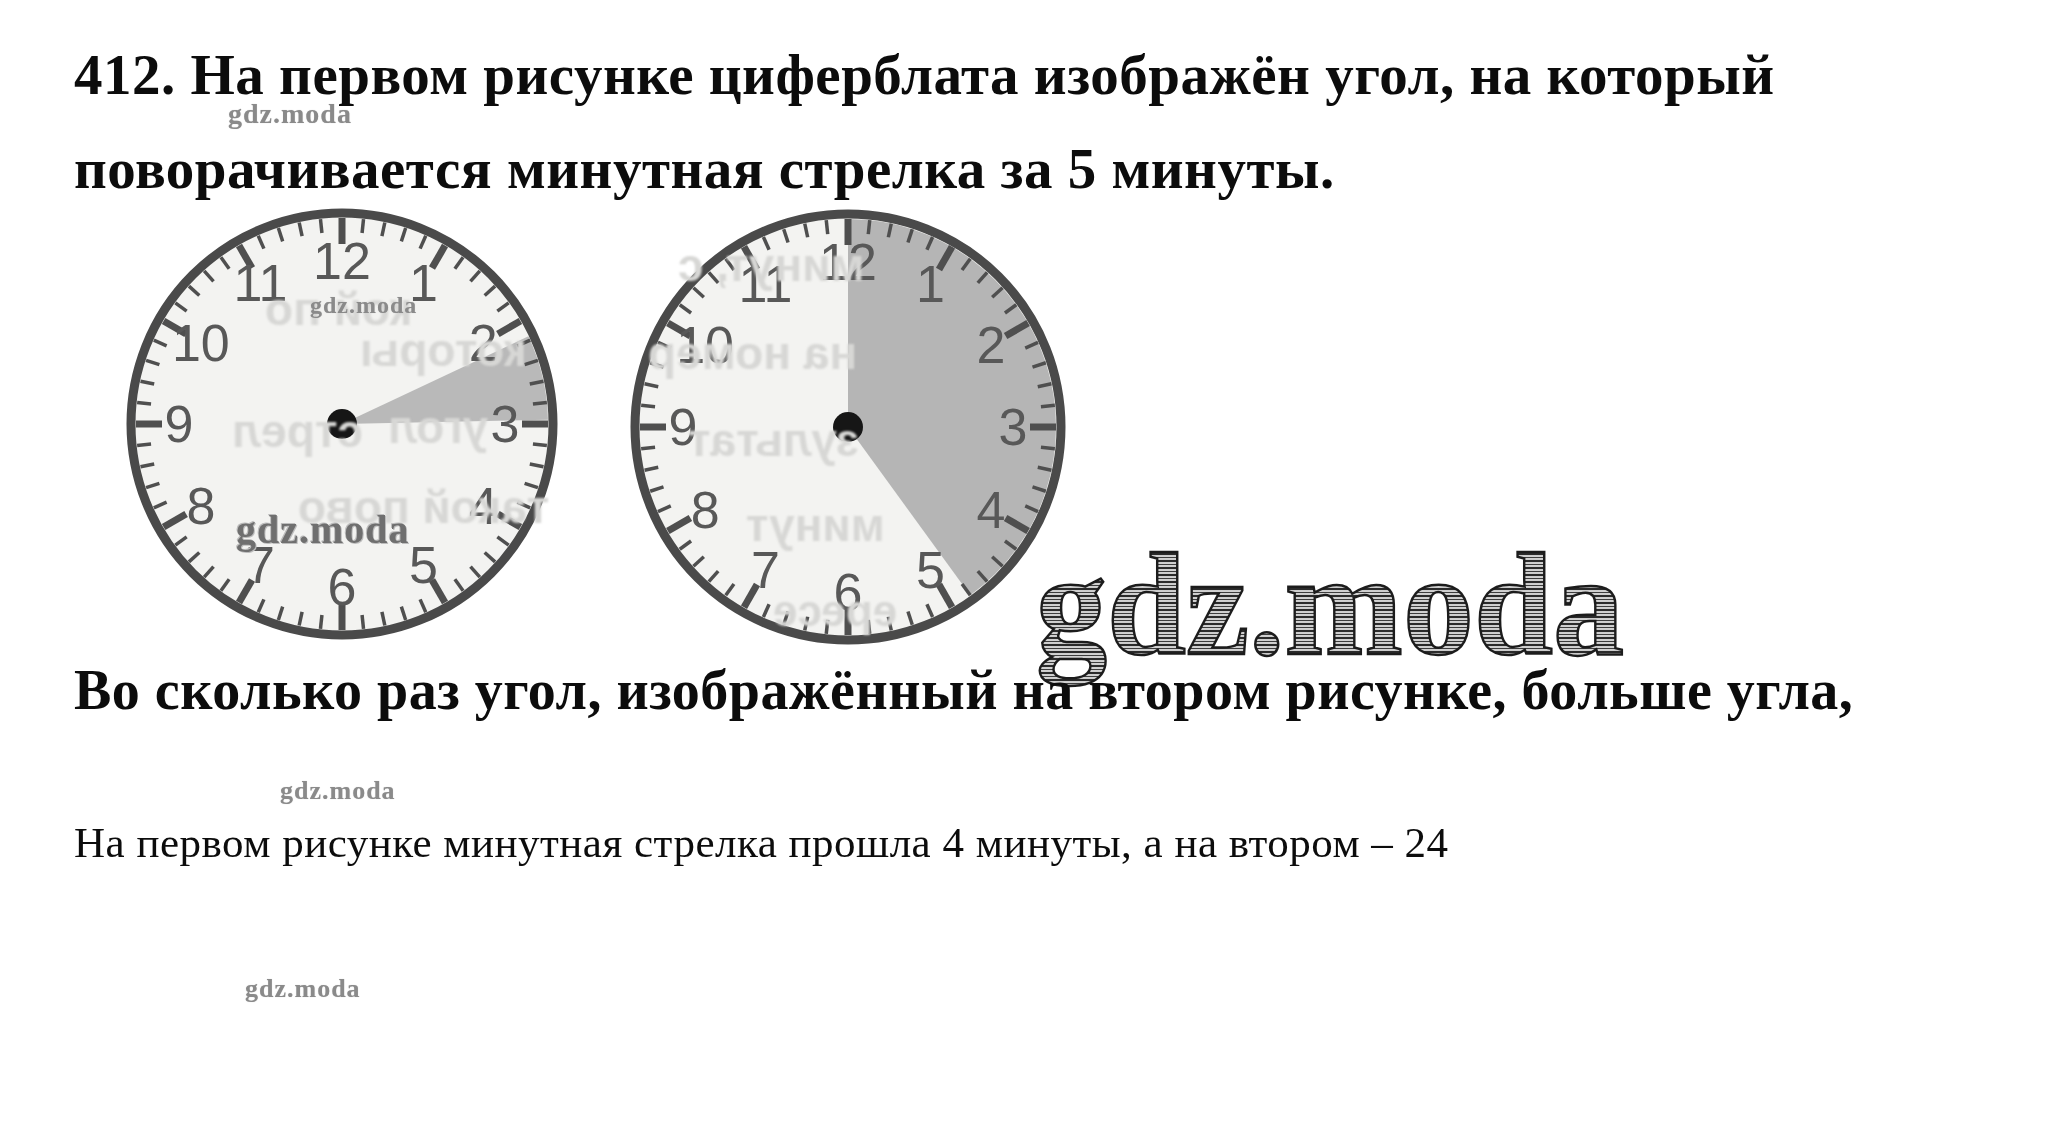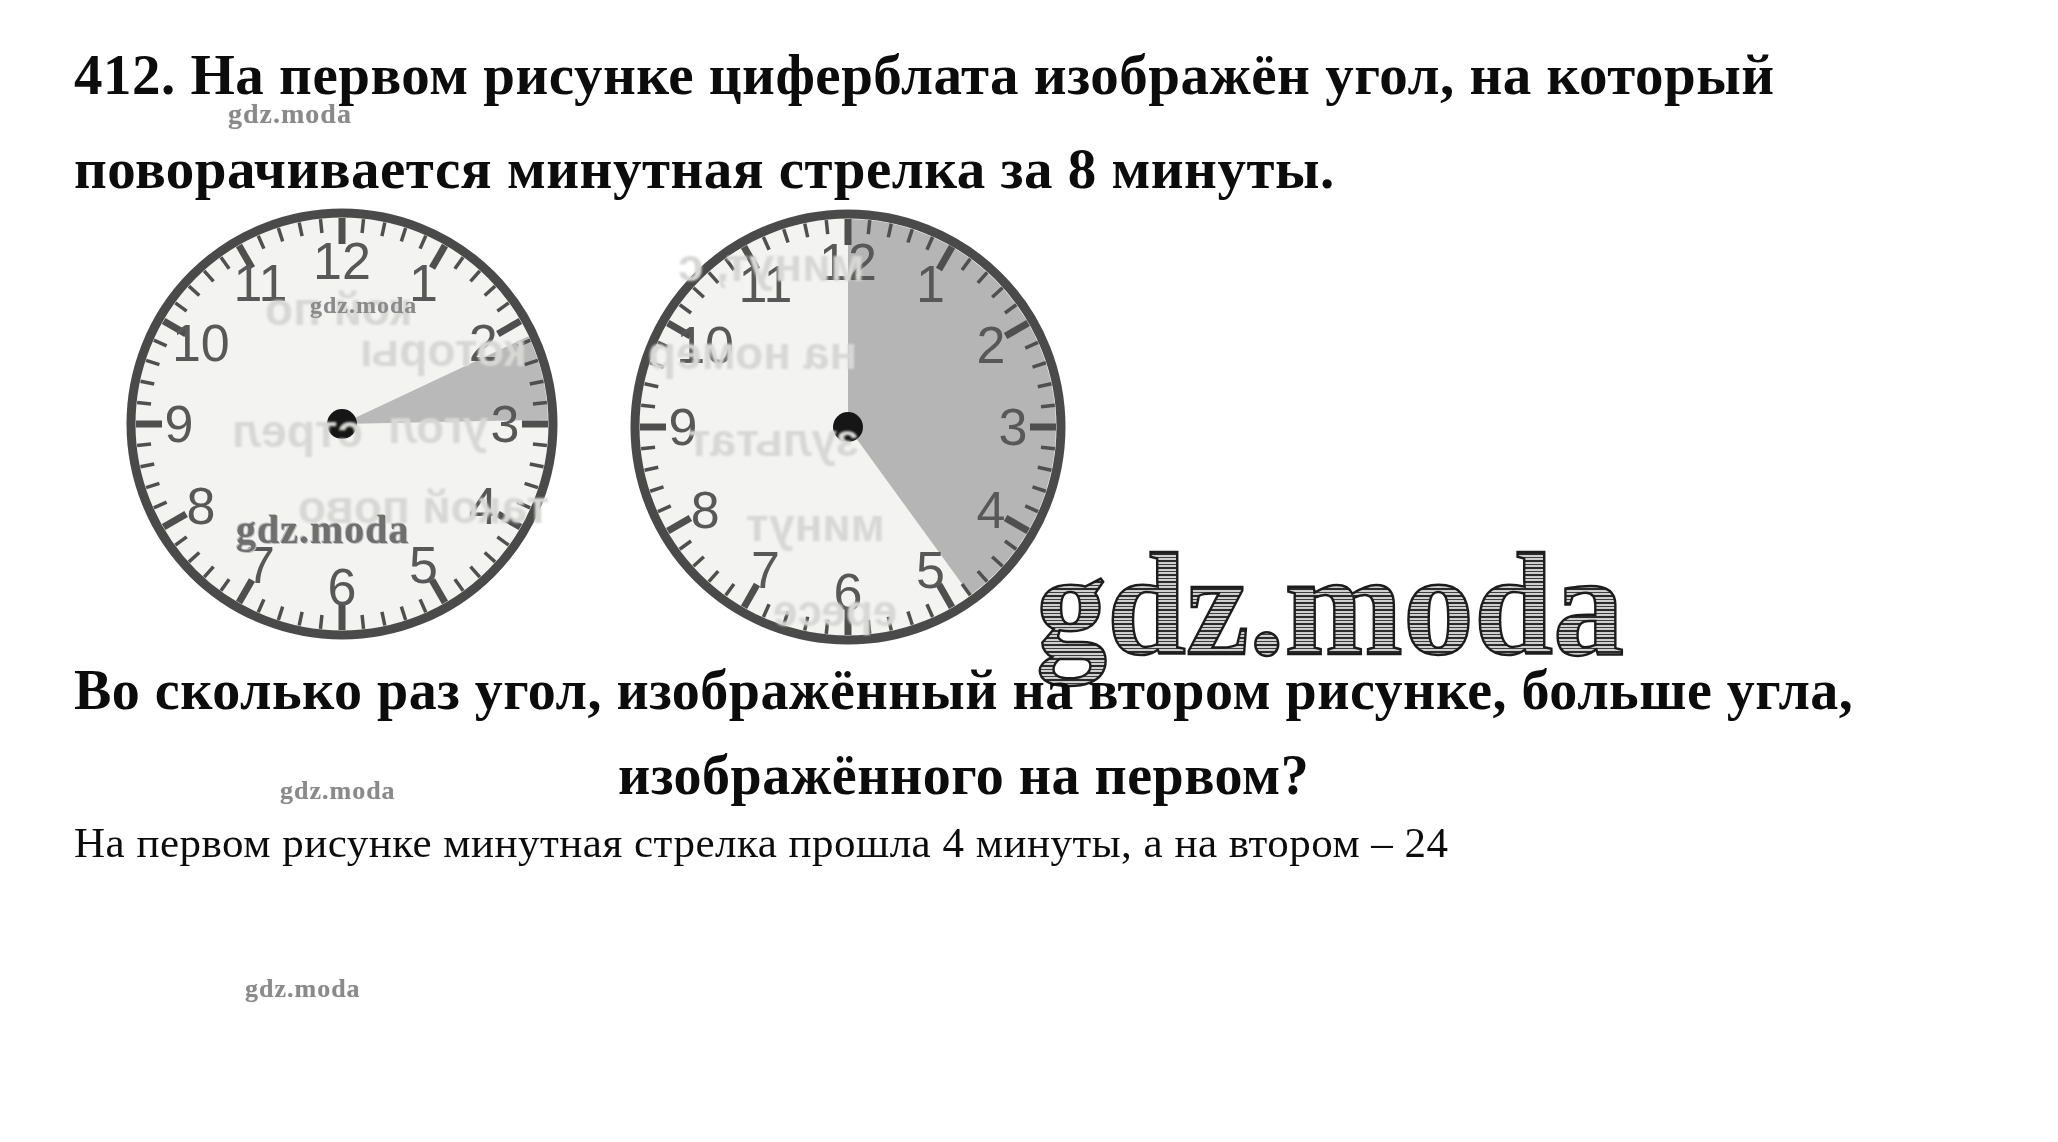--- a/index.html
+++ b/index.html
@@ -20,21 +20,21 @@
          pointer-events:none;}
   #big-wm{position:absolute;}
 </style>
 </head>
 <body>
 
 <div id="page">
 
   <div id="title-block" class="txt bold">
     <div>412. На первом рисунке циферблата изображён угол, на который</div>
-    <div>поворачивается минутная стрелка за 8 минуты.</div>
+    <div>поворачивается минутная стрелка за 5 минуты.</div>
   </div>
 
   <div id="clocks-layer">
       <svg width="450" height="450" viewBox="0 0 450 450" class="clock" style="left: 117px; top: 199px;">
         <circle cx="225" cy="225" r="211" fill="#f3f3f1" stroke="#4a4a4a" stroke-width="9"></circle>
         <path d="M 225 225 L 411.39437280800007 137.28946593759508 A 206 206 0 0 1 430.95482079581814 220.68586150402848 Z" fill="#b9b9b9"></path>
         <g stroke="#4f4f4f">
           <line x1="225" y1="19" x2="225" y2="45" stroke-width="7"></line>
           <line x1="246.5328634331366" y1="20.12848955413571" x2="245.06946494738946" y2="34.05179608929154" stroke-width="3.5"></line>
           <line x1="267.82980830845844" y1="23.501594248836028" x2="264.9190446370098" y2="37.19566065910931" stroke-width="3.5"></line>
@@ -222,20 +222,19 @@
         <rect width="7" height="7" fill="#f5f5f5"></rect>
         <line x1="0" y1="2" x2="7" y2="2" stroke="#2b2b2b" stroke-width="2.4"></line>
         <line x1="0" y1="5.5" x2="7" y2="5.5" stroke="#3d3d3d" stroke-width="1.4"></line>
       </pattern>
     </defs>
     <text id="big-wm-text" x="4" y="116" fill="url(#hatch)" stroke="#1c1c1c" stroke-width="2.5" font-family="Liberation Serif, serif" font-weight="bold" lengthAdjust="spacingAndGlyphs" font-size="146" textLength="588">gdz.moda</text>
   </svg>
 
   <div id="question-block" class="txt bold">
     <div>Во сколько раз угол, изображённый на втором рисунке, больше угла,</div>
-    <div>изображённого на первом?</div>
   </div>
 
   <div id="answer-block" class="txt">
     <div>На первом рисунке минутная стрелка прошла 4 минуты, а на втором – 24</div>
   </div>
 
 </div>
 
 </body></html>

